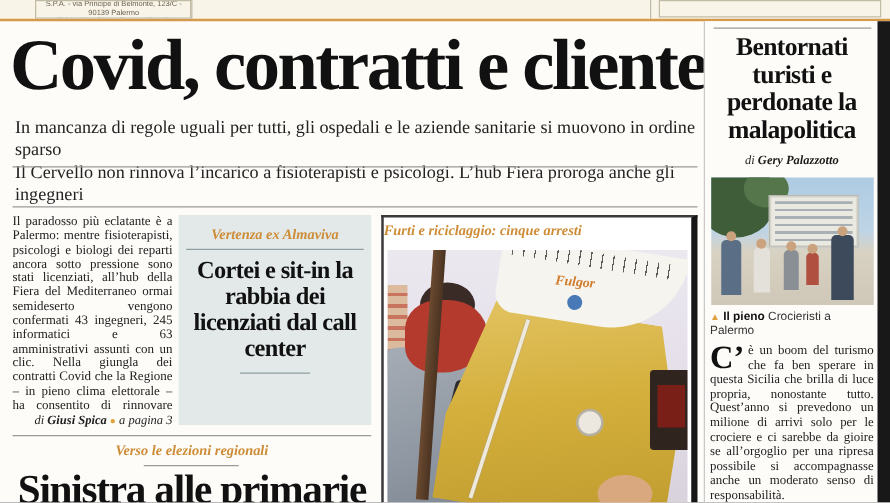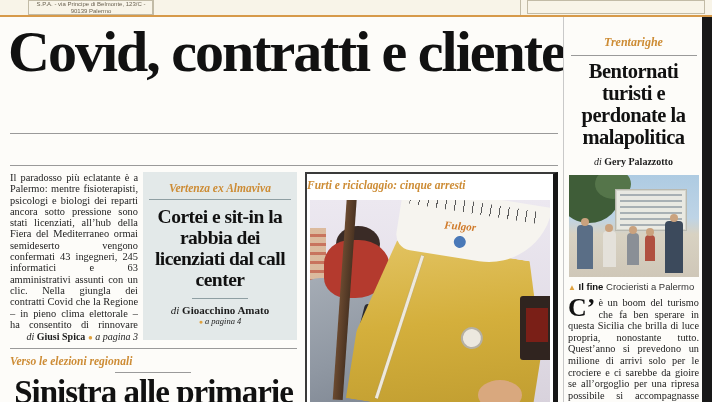--- a/index.html
+++ b/index.html
@@ -17,35 +17,35 @@
   .lead-headline{position:absolute;left:8px;top:26px;width:552px;font-size:58px;line-height:52px;font-weight:bold;
     letter-spacing:-2px;color:#111;white-space:nowrap;}
   .lead-summary{position:absolute;left:12px;top:93px;width:546px;font-size:14.5px;line-height:18px;color:#222;}
   .rule{position:absolute;background:#9a9a9a;height:1px;}
   .lead-subhead{position:absolute;left:12px;top:137px;width:546px;font-size:20.5px;font-weight:bold;letter-spacing:-0.5px;color:#111;}
   
   .left-body{position:absolute;left:10px;top:172px;width:128px;height:158px;overflow:hidden;
     font-size:10.4px;line-height:11.3px;text-align:justify;color:#222;}
   .byline{font-size:10px;color:#1c1c1c;}
   .byline .pref{font-style:italic;}
-  .byline .name{font-weight:bold;}
+  .byline .name{font-weight:bold;font-style:italic;}
   .byline .dot{color:#e0a23e;font-size:8px;}
   .byline .pg{font-style:italic;}
   .left-byline{position:absolute;left:10px;top:331px;width:128px;text-align:right;}
   
   .box{position:absolute;left:143px;top:172px;width:154px;height:168px;background:#e3e9e9;text-align:center;}
   .kicker{font-style:italic;font-weight:bold;color:#cd8c35;font-size:11.5px;}
   .box .kicker{display:block;margin-top:10px;}
   .box-rule{width:142px;height:1px;background:#8f9fa3;margin:5px auto 6px auto;}
   .box-headline{font-size:19.5px;line-height:21px;font-weight:bold;color:#111;letter-spacing:-0.5px;}
   .box-minirule{width:56px;height:1px;background:#8f9fa3;margin:8px auto 5px auto;}
   .box-byline{font-size:11px;}
   .box-page{font-size:8.5px;font-style:italic;}
   
-  .primarie-kicker{position:absolute;left:10px;top:355px;width:287px;text-align:left;}
+  .primarie-kicker{position:absolute;left:10px;top:355px;width:287px;text-align:center;}
   .primarie-rule{position:absolute;left:115px;top:372px;width:76px;height:1px;background:#9a9a9a;}
   .primarie-headline{position:absolute;left:10px;top:374px;width:287px;text-align:center;
     font-size:33px;font-weight:bold;letter-spacing:-1px;color:#111;white-space:nowrap;}
   
   .photo-frame{position:absolute;left:305px;top:172px;width:246px;height:230px;background:#fff;
     border:2px solid #3a3a3a;border-right:5px solid #161616;}
   .photo-kicker{display:block;text-align:left;margin-top:5px;}
   .photo-scene{position:absolute;left:3px;top:26px;right:3px;bottom:0;overflow:hidden;
     background:linear-gradient(180deg,#ece8f0 0%,#e3dee8 55%,#d8d2dc 100%);}
   .wall-poster{position:absolute;left:0;top:28px;width:16px;height:70px;background:repeating-linear-gradient(180deg,#d8b08a 0 6px,#c0583a 6px 9px);opacity:.8;}
@@ -108,45 +108,41 @@
     <div class="masthead-box">
       <div>S.P.A. - via Principe di Belmonte, 123/C - 90139 Palermo</div>
       <div>Tel 091/6027111 - Fax 091/58905</div>
     </div>
     <div class="mh-vline" style="left:152px;"></div>
     <div class="mh-vline" style="left:520px;"></div>
     <div class="mh-rightbox"></div>
   </div>
 
   <h1 class="lead-headline" style="margin:0;">Covid, contratti e clientele</h1>
+  <div class="lead-summary">
+    <div>In mancanza di regole uguali per tutti, gli ospedali e le aziende sanitarie si muovono in ordine sparso</div>
+    <div>Il Cervello non rinnova l’incarico a fisioterapisti e psicologi. L’hub Fiera proroga anche gli ingegneri</div>
+  </div>
   <div class="rule" style="left:10px;top:133px;width:548px;"></div>
   <div class="rule" style="left:10px;top:165px;width:548px;"></div>
 
   <div class="left-body">Il paradosso più eclatante è a Palermo: mentre fisioterapisti, psicologi e biologi dei reparti ancora sotto pressione sono stati licenziati, all’hub della Fiera del Mediterraneo ormai semideserto vengono confermati 43 ingegneri, 245 informatici e 63 amministrativi assunti con un clic. Nella giungla dei contratti Covid che la Regione – in pieno clima elettorale – ha consentito di rinnovare sino alla fine dell’anno, Asp e ospedali procedono in ordine sparso. «C’è una discriminazione tra lavoratori», denunciano i sindacati.</div>
   <div class="left-byline byline">
     <span class="pref">di</span>
     <span class="name">Giusi Spica</span>
     <span class="dot">●</span>
     <span class="pg">a pagina 3</span>
   </div>
   <div class="rule" style="left:10px;top:348px;width:287px;"></div>
 
   <div class="box">
     <span class="kicker">Vertenza ex Almaviva</span>
     <div class="box-rule"></div>
     <div class="box-headline">Cortei e sit-in la rabbia dei licenziati dal call center</div>
     <div class="box-minirule"></div>
-    <div class="box-byline byline">
-      <span class="pref">di</span>
-      <span class="name">Gioacchino Amato</span>
-    </div>
-    <div class="box-page">
-      <span class="dot" style="color:#e0a23e;font-size:7px;">●</span>
-      <span>a pagina 4</span>
-    </div>
   </div>
 
   <div class="primarie-kicker kicker">Verso le elezioni regionali</div>
   <div class="primarie-rule"></div>
   <div class="primarie-headline">Sinistra alle primarie</div>
 
   <div class="photo-frame">
     <span class="photo-kicker kicker">Furti e riciclaggio: cinque arresti</span>
     <div class="photo-scene">
       <div class="wall-poster"></div>
@@ -166,21 +162,20 @@
       </div>
       <div class="cord"></div>
       <div class="equip-dark"></div>
       <div class="equip-red"></div>
       <div class="hand"></div>
     </div>
   </div>
 
   <div class="rightcol">
     <div class="rc-inner">
-      <span class="rc-kicker kicker">Trentarighe</span>
       <div class="rc-rule"></div>
       <div class="rc-headline">Bentornati turisti e perdonate la malapolitica</div>
       <div class="rc-byline byline">
         <span class="pref">di</span>
         <span class="name">Gery Palazzotto</span>
       </div>
       <div class="rc-photo">
         <div class="tree"></div>
         <div class="tree2"></div>
         <div class="building">
@@ -197,21 +192,21 @@
           </div>
         <div class="fig fig5">
             <div class="head"></div>
           </div>
         <div class="fig fig4">
             <div class="head"></div>
           </div>
       </div>
       <div class="rc-caption">
         <span class="tri">▲</span>
-        <span class="cb">Il fine</span>
+        <span class="cb">Il pieno</span>
         <span>Crocieristi a Palermo</span>
       </div>
       <div class="rc-body">
         <span class="dropcap">C’</span><span>è un boom del turismo che fa ben sperare in questa Sicilia che brilla di luce propria, nonostante tutto. Quest’anno si prevedono un milione di arrivi solo per le crociere e ci sarebbe da gioire se all’orgoglio per una ripresa possibile si accompagnasse anche un moderato senso di responsabilità.</span>
         
       </div>
     </div>
   </div>
   <div class="black-band"></div>
 

